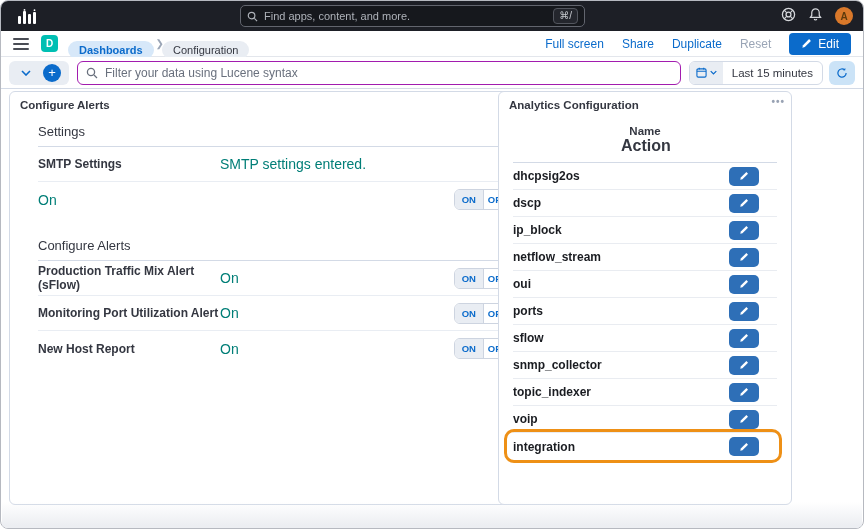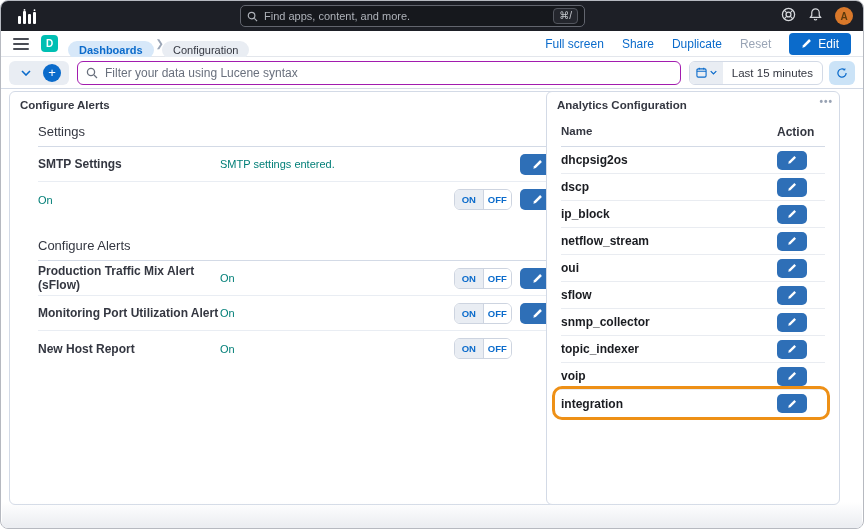--- a/index.html
+++ b/index.html
@@ -47,45 +47,45 @@
   .query input::placeholder{color:#69707d;}
   .datepick{display:flex;align-items:center;height:24px;border:1px solid #d3dae6;border-radius:6px;overflow:hidden;margin:0 6px 0 8px;}
   .cal-btn{display:flex;align-items:center;gap:3px;background:#e9edf3;height:100%;padding:0 6px;border:none;cursor:pointer;}
   .timerange{font-size:11.5px;color:#343741;padding:0 9px;white-space:nowrap;cursor:pointer;}
   .refresh-btn{width:26px;height:24px;background:#cbe3f7;border:none;border-radius:6px;display:flex;align-items:center;justify-content:center;cursor:pointer;}
 
   
   .panel{position:absolute;top:90px;background:#fff;border:1px solid var(--panel-border);border-radius:6px;padding:7px 10px;}
   .panel-title{font-size:11.5px;font-weight:bold;color:var(--text-dark);}
   .left-panel{left:8px;width:568px;height:414px;}
-  .right-panel{left:497px;width:294px;height:414px;margin-left:48px;}
+  .right-panel{left:497px;width:294px;height:414px;}
   .panel-menu{position:absolute;right:6px;top:4px;border:none;background:transparent;color:#98a2b3;font-size:10px;font-weight:bold;letter-spacing:1px;cursor:pointer;}
 
   
   .alert-body{margin:4px 12px 0 18px;}
   .sec-head{font-size:13px;color:var(--text-dark);padding:9px 0 7px;border-bottom:1px solid var(--panel-border);}
   .sec-gap{height:12px;}
   .crow{display:flex;align-items:center;height:35px;}
   .crow.sep{border-bottom:1px solid #e9edf3;}
   .clabel{width:182px;font-size:12px;font-weight:bold;color:var(--text-dark);}
-  .cstatus{flex:1;font-size:11px;color:var(--success-teal);}
+  .cstatus{flex:1;font-size:14px;color:var(--success-teal);}
   .slot-toggle{width:58px;display:flex;justify-content:flex-end;}
   .slot-edit{width:34px;margin-left:8px;display:flex;}
   .toggle{display:flex;width:58px;height:21px;border:1px solid #cdd4e0;border-radius:6px;overflow:hidden;cursor:pointer;}
   .toggle span{flex:1;display:flex;align-items:center;justify-content:center;font-size:9.5px;font-weight:bold;color:var(--primary-blue);}
   .t-on{background:#e9edf3;border-right:1px solid #cdd4e0;}
   .t-off{background:#fff;}
   .pencil-btn{width:34px;height:21px;background:var(--button-blue);border:none;border-radius:5px;display:flex;align-items:center;justify-content:center;cursor:pointer;}
   .pencil-btn.small{width:30px;height:19px;}
 
   
   .tbl{margin:6px 4px 0 4px;}
-  .thead{display:flex;padding:8px 0 7px;border-bottom:1px solid var(--panel-border);}
+  .thead{display:flex;align-items:center;padding:8px 0 7px;border-bottom:1px solid var(--panel-border);flex-direction:column;}
   .th-name{flex:1;font-size:11.5px;font-weight:bold;}
-  .th-action{width:48px;font-size:12px;font-weight:bold;}
+  .th-action{width:48px;font-size:16px;font-weight:bold;}
   .arow{position:relative;display:flex;align-items:center;height:27px;border-bottom:1px solid #e9ecf1;}
   .aname{flex:1;font-size:12px;font-weight:bold;color:#1a1c21;}
   .acell{width:48px;display:flex;}
   .ring{position:absolute;left:-9px;right:-5px;top:-4px;bottom:-3px;border:3px solid var(--highlight-orange);border-radius:10px;pointer-events:none;}
   .right-panel{overflow:visible;}
 
   .bottom-fade{position:absolute;left:1px;right:1px;bottom:0;height:26px;background:linear-gradient(to bottom,rgba(236,238,242,0),#eceef2 90%);pointer-events:none;}
 </style>
 </head>
 <body>
@@ -337,20 +337,30 @@
         <span class="aname">oui</span>
         <span class="acell">
             <button class="pencil-btn small">
               <svg width="10" height="10" viewBox="0 0 16 16">
                 <path d="M11.8 1.6l2.6 2.6-8.9 8.9-3.5.9.9-3.5z" fill="#fff"></path>
               </svg>
             </button>
           </span>
       </div>
       <div class="arow">
+        <span class="aname">ports</span>
+        <span class="acell">
+            <button class="pencil-btn small">
+              <svg width="10" height="10" viewBox="0 0 16 16">
+                <path d="M11.8 1.6l2.6 2.6-8.9 8.9-3.5.9.9-3.5z" fill="#fff"></path>
+              </svg>
+            </button>
+          </span>
+      </div>
+      <div class="arow">
         <span class="aname">sflow</span>
         <span class="acell">
             <button class="pencil-btn small">
               <svg width="10" height="10" viewBox="0 0 16 16">
                 <path d="M11.8 1.6l2.6 2.6-8.9 8.9-3.5.9.9-3.5z" fill="#fff"></path>
               </svg>
             </button>
           </span>
       </div>
       <div class="arow">

